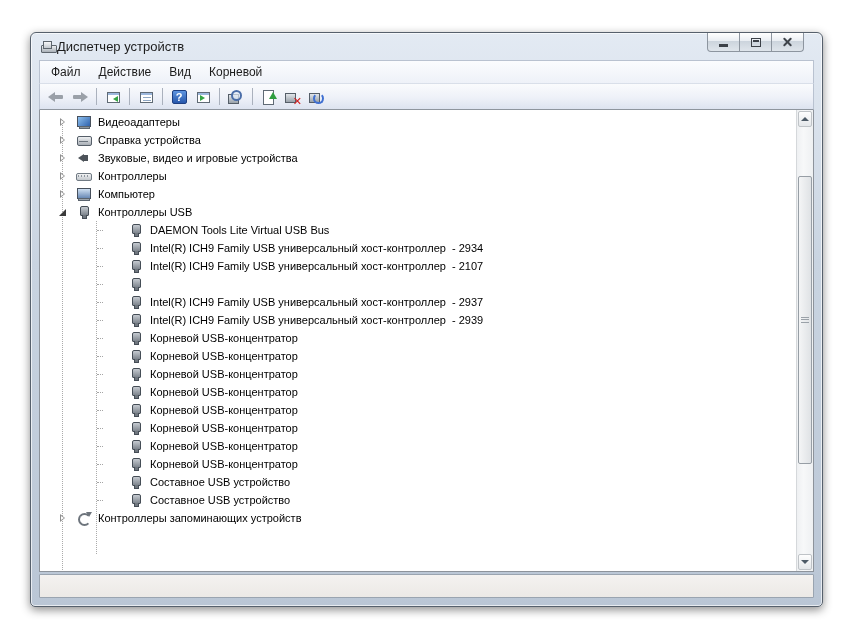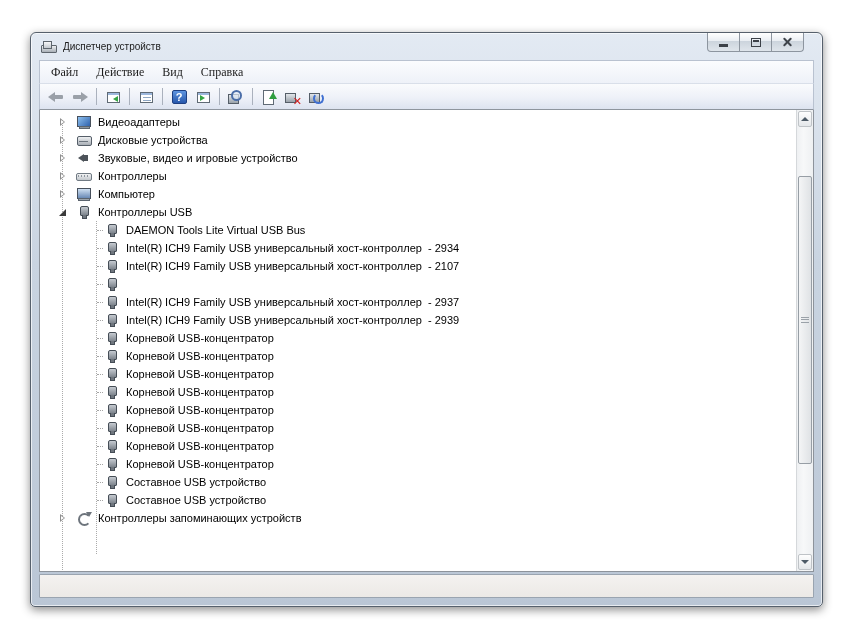--- a/index.html
+++ b/index.html
@@ -7,21 +7,21 @@
   *{box-sizing:border-box;}
 
   
   .window{position:absolute;left:30px;top:32px;width:793px;height:575px;
     background:linear-gradient(#e3eaf3,#c9d4e1 40%,#bac6d5);
     border:1px solid #56606c;border-radius:6px 6px 5px 5px;
     box-shadow:0 3px 10px rgba(0,0,0,.45), inset 0 0 0 1px rgba(255,255,255,.65);
     display:flex;flex-direction:column;}
 
   .title-bar{height:27px;flex:none;display:flex;align-items:center;padding:0 10px;position:relative;}
-  .title-text{font-size:10px;color:#1c1c1c;margin-left:6px;}
+  .title-text{font-size:13px;color:#1c1c1c;}
 
   .device-manager-icon{width:16px;height:14px;position:relative;flex:none;}
   .device-manager-icon::before{content:"";position:absolute;left:0;bottom:1px;width:14px;height:6px;
     background:linear-gradient(#eceef0,#a9b0b7);border:1px solid #5d656d;border-radius:1px;}
   .device-manager-icon::after{content:"";position:absolute;left:2px;top:1px;width:7px;height:6px;
     background:linear-gradient(#f6f7f8,#c2c8ce);border:1px solid #5d656d;}
 
   .caption-buttons{position:absolute;top:0;right:18px;display:flex;}
   .cap-btn{width:33px;height:19px;margin-left:-1px;display:flex;align-items:center;justify-content:center;
     background:linear-gradient(#ffffff,#e9edf2 45%,#ccd4dd 46%,#dfe5eb);
@@ -35,21 +35,21 @@
   .cap-btn.close .cap-glyph{width:11px;height:11px;}
   .cap-btn.close .cap-glyph::before,.cap-btn.close .cap-glyph::after{content:"";position:absolute;left:0;top:4px;width:11px;height:2px;background:#3f444b;border-radius:1px;}
   .cap-btn.close .cap-glyph::before{transform:rotate(45deg);}
   .cap-btn.close .cap-glyph::after{transform:rotate(-45deg);}
 
   .client{flex:1;display:flex;flex-direction:column;margin:0 8px;min-height:0;}
 
   
   .menu-bar{height:23px;flex:none;display:flex;align-items:stretch;padding-left:2px;
     background:linear-gradient(#fbfcfe,#eef1f8);border:1px solid #b9c2d0;border-bottom:none;}
-  .menu-item{padding:0 9px;font-size:12px;color:#1c1c1c;display:flex;align-items:center;font-family:Liberation Serif, serif;}
+  .menu-item{padding:0 9px;font-size:12px;color:#1c1c1c;display:flex;align-items:center;}
 
   
   .toolbar{height:27px;flex:none;display:flex;align-items:center;padding:0 4px;
     background:linear-gradient(#fafbfd,#eef1f8 55%,#dde3f0);
     border:1px solid #b9c2d0;border-top:1px solid #d9dfe9;border-bottom:1px solid #8e959e;}
   .tb-btn{width:24px;height:23px;display:flex;align-items:center;justify-content:center;border-radius:2px;}
   .tb-sep{width:1px;height:17px;background:#aab1bd;margin:0 4px;flex:none;}
 
   .ic{width:16px;height:16px;position:relative;flex:none;}
   .back-icon::before{content:"";position:absolute;left:0;top:3px;border-top:5px solid transparent;border-bottom:5px solid transparent;border-right:7px solid #9aa0a8;}
@@ -89,21 +89,21 @@
   .scan-hardware-changes-icon::before{content:"";position:absolute;left:0;top:4px;width:9px;height:8px;
     background:linear-gradient(#e2e6ea,#9aa2aa);border:1px solid #555e68;}
   .scan-hardware-changes-icon::after{content:"";position:absolute;right:1px;bottom:1px;width:7px;height:7px;
     border:2px solid #3f6fd1;border-radius:50%;border-top-color:transparent;}
 
   
   .tree-area{flex:1;min-height:0;background:#fff;border:1px solid #8d939b;border-top:none;
     position:relative;overflow:hidden;padding-top:3px;}
   .tree-row{position:relative;display:flex;align-items:center;height:18px;font-size:11px;color:#000;}
   .tree-row.cat{padding-left:16px;}
-  .tree-row.child{padding-left:64px;}
+  .tree-row.child{padding-left:88px;}
   .tree-row.child::before{content:"";position:absolute;left:57px;top:9px;width:6px;border-top:1px dotted #a5a5a5;}
   .tree-label{white-space:pre;margin-left:6px;}
   .expander{width:14px;height:14px;position:relative;flex:none;}
   .expander.collapsed::before{content:"";position:absolute;left:4px;top:3px;border-top:4px solid transparent;border-bottom:4px solid transparent;border-left:5px solid #8f8f8f;}
   .expander.collapsed::after{content:"";position:absolute;left:5px;top:5px;border-top:2px solid transparent;border-bottom:2px solid transparent;border-left:3px solid #fff;}
   .expander.expanded::before{content:"";position:absolute;left:3px;top:4px;border-bottom:7px solid #3a3a3a;border-left:7px solid transparent;}
   .node-icon{width:16px;height:16px;position:relative;flex:none;}
   .cat .node-icon{margin-left:6px;}
 
   .spine-root{position:absolute;left:22px;top:12px;height:450px;border-left:1px dotted #ababab;}
@@ -173,21 +173,21 @@
           <span class="cap-glyph"></span>
         </div>
       </div>
   </div>
 
   <div class="client">
     <div class="menu-bar">
         <div class="menu-item">Файл</div>
         <div class="menu-item">Действие</div>
         <div class="menu-item">Вид</div>
-        <div class="menu-item">Справка</div>
+        <div class="menu-item">Корневой</div>
       </div>
     <div class="toolbar">
         <div class="tb-btn">
           <div class="ic back-icon"></div>
         </div>
         <div class="tb-btn">
           <div class="ic forward-icon"></div>
         </div>
         <div class="tb-sep"></div>
         <div class="tb-btn">
@@ -225,26 +225,26 @@
       <div class="spine-children"></div>
       <div>
           <div class="tree-row cat">
             <span class="expander collapsed"></span>
             <span class="node-icon video-adapter-icon"></span>
             <span class="tree-label">Видеоадаптеры</span>
           </div>
           <div class="tree-row cat">
             <span class="expander collapsed"></span>
             <span class="node-icon disk-drive-icon"></span>
-            <span class="tree-label">Дисковые устройства</span>
+            <span class="tree-label">Справка устройства</span>
           </div>
           <div class="tree-row cat">
             <span class="expander collapsed"></span>
             <span class="node-icon speaker-icon"></span>
-            <span class="tree-label">Звуковые, видео и игровые устройство</span>
+            <span class="tree-label">Звуковые, видео и игровые устройства</span>
           </div>
           <div class="tree-row cat">
             <span class="expander collapsed"></span>
             <span class="node-icon keyboard-icon"></span>
             <span class="tree-label">Контроллеры</span>
           </div>
           <div class="tree-row cat">
             <span class="expander collapsed"></span>
             <span class="node-icon computer-icon"></span>
             <span class="tree-label">Компьютер</span>

